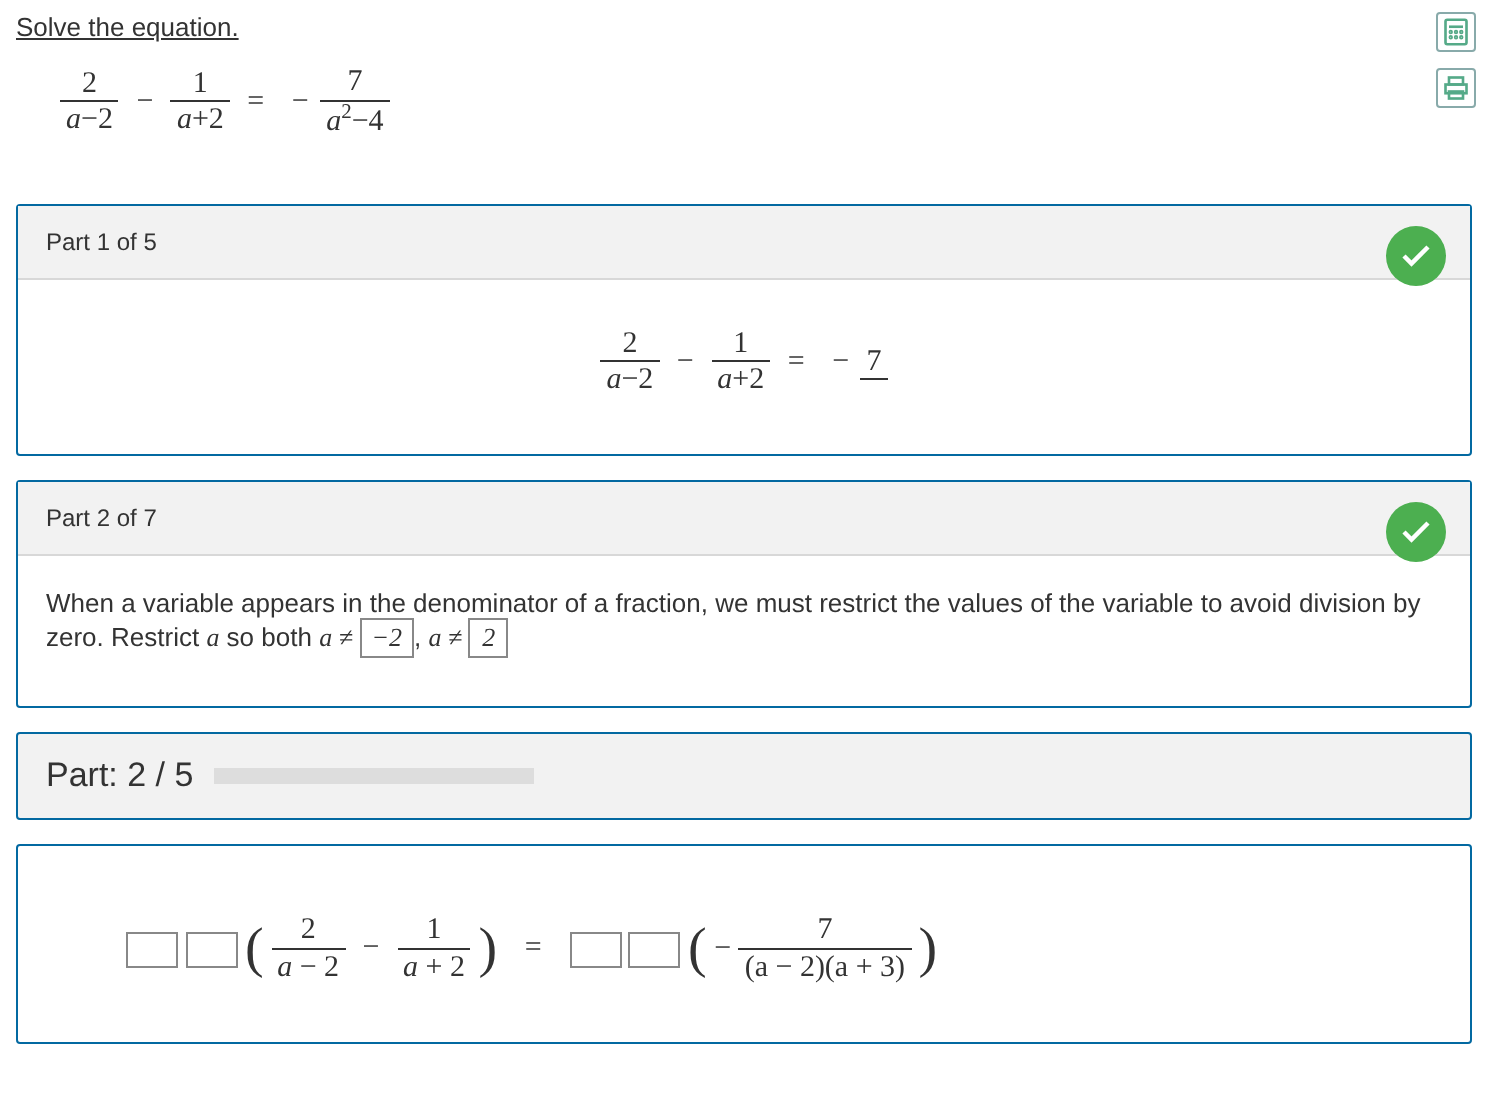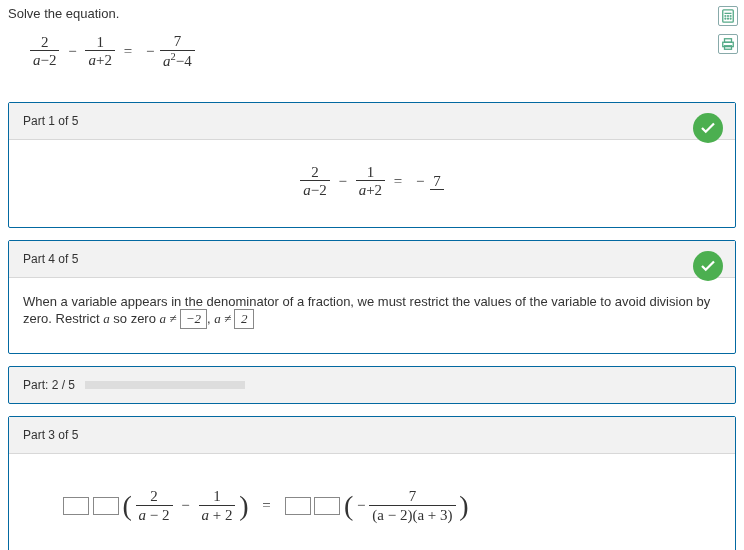--- a/index.html
+++ b/index.html
@@ -1,17 +1,17 @@
 <!DOCTYPE html>
 <html><head>
 <meta charset="utf-8">
 <style>
   * { box-sizing: border-box; margin: 0; padding: 0; }
   body { font-family: Arial, sans-serif; font-size: 13px; background: #fff; color: #333; width: 744px; }
-  .page-title { padding: 6px 8px 10px; }
+  .page-title { padding: 6px 8px 10px; text-decoration: underline; }
   .eq-display { padding: 2px 8px 20px 30px; font-family: 'Times New Roman', serif; font-size: 15px; }
   .frac { display: inline-block; text-align: center; vertical-align: middle; }
   .frac .num { display: block; border-bottom: 1px solid #333; padding: 0 3px; line-height: 1.1; }
   .frac .den { display: block; padding: 0 3px; line-height: 1.2; }
   .op { display: inline-block; vertical-align: middle; padding: 0 5px; }
   .part { border: 1px solid #0369a1; border-radius: 2px; margin: 12px 8px; background: #fff; position: relative; }
   .part-header { background: #f2f2f2; border-bottom: 1px solid #d8d8d8; padding: 11px 14px; font-size: 12px; }
   .part-body { padding: 16px 14px 24px; }
   .badge { position: absolute; right: 12px; top: 10px; width: 30px; height: 30px; border-radius: 50%; background: #4CAF50; display: flex; align-items: center; justify-content: center; z-index: 2; }
   .badge svg { width: 18px; height: 18px; stroke: #fff; stroke-width: 3; fill: none; }
@@ -99,35 +99,34 @@
     </div>
   </div>
 </div>
 
 <div class="part">
   <div class="badge">
       <svg viewBox="0 0 24 24">
         <polyline points="4 12 9 17 20 6"></polyline>
       </svg>
     </div>
-  <div class="part-header">Part 4 of 5</div>
+  <div class="part-header">Part 2 of 7</div>
   <div class="part-body">
-    <span>When a variable appears in the denominator of a fraction, we must restrict the values of the variable to avoid division by zero. Restrict </span><span class="mathit">a</span><span> so zero </span><span class="mathit">a ≠ </span><span class="answerbox">−2</span><span>, </span><span class="mathit">a ≠ </span><span class="answerbox">2</span>
+    <span>When a variable appears in the denominator of a fraction, we must restrict the values of the variable to avoid division by zero. Restrict </span><span class="mathit">a</span><span> so both </span><span class="mathit">a ≠ </span><span class="answerbox">−2</span><span>, </span><span class="mathit">a ≠ </span><span class="answerbox">2</span>
   </div>
 </div>
 
 <div class="part" style="background:#f2f2f2;">
-  <div style="padding:11px 14px; font-size:12px; display:flex; align-items:center;">
+  <div style="padding:11px 14px; font-size:17px; display:flex; align-items:center;">
     <span>Part: 2 / 5</span>
     <span class="progress-bar-track"><span class="progress-bar-fill" style="width:40%"></span></span>
   </div>
 </div>
 
 <div class="part">
-  <div class="part-header">Part 3 of 5</div>
   <div class="part-body">
     <div class="centered-eq" style="text-align:left; padding-left:40px; padding-top:18px;">
       <span class="inputbox"></span>
       <span class="inputbox"></span>
       <span class="bigparen">(</span>
       <span class="frac">
         <span class="num">2</span>
         <span class="den"><span class="mathit">a</span> − 2</span>
       </span>
       <span class="op">−</span>

